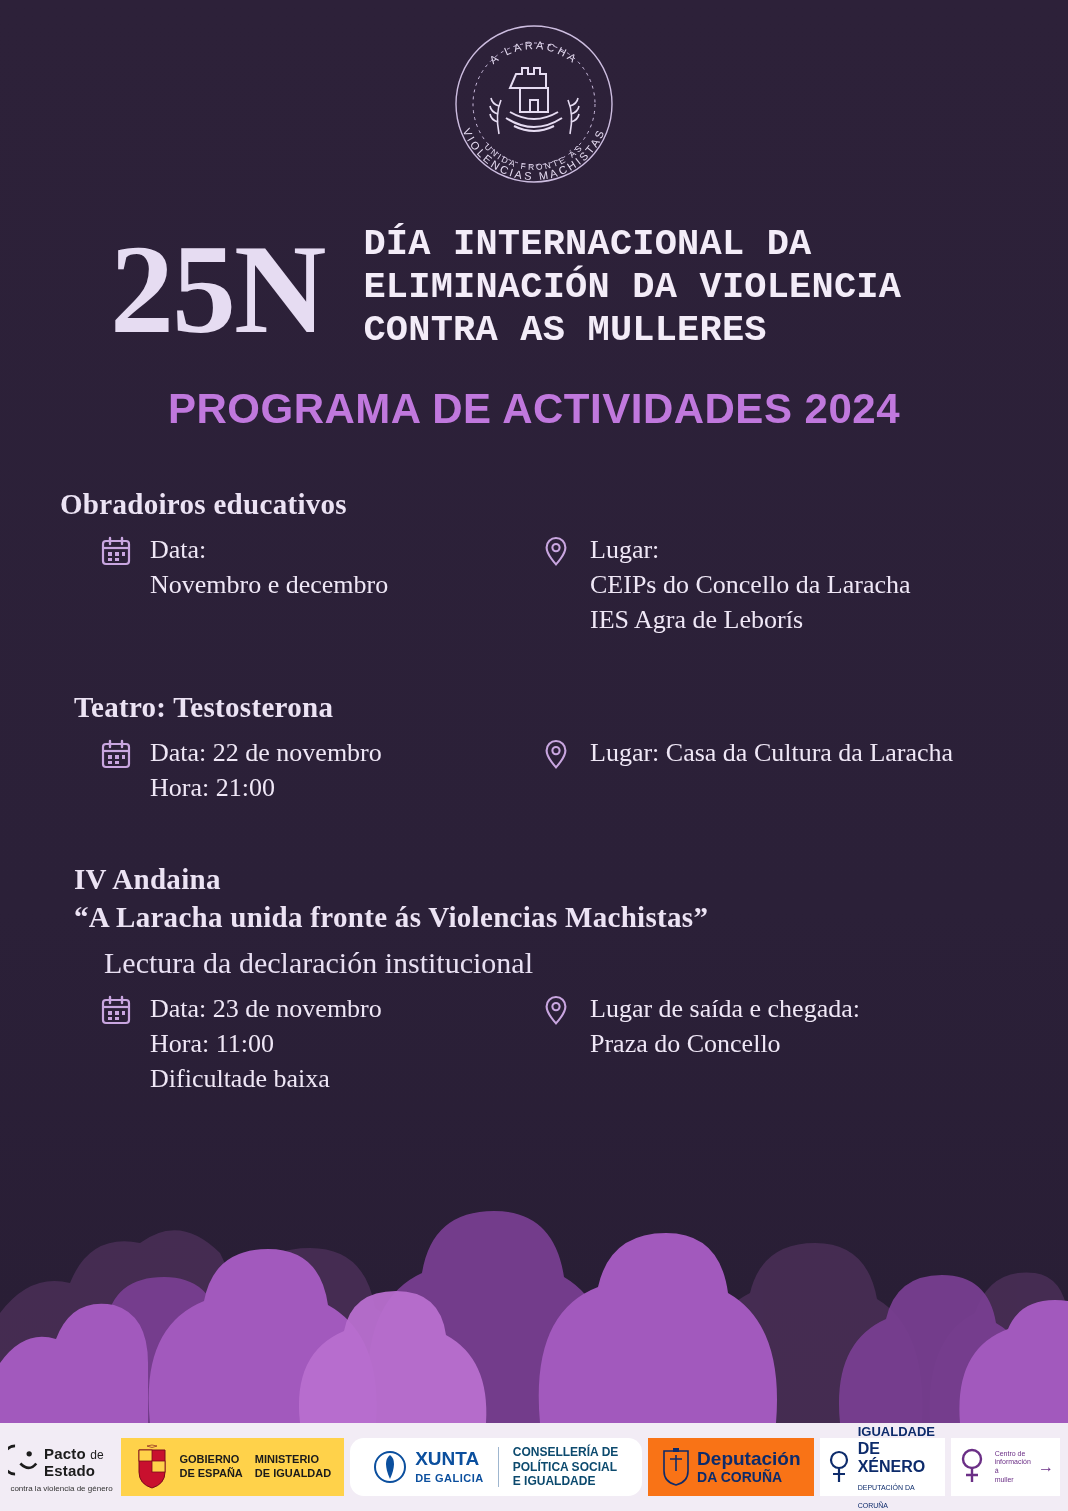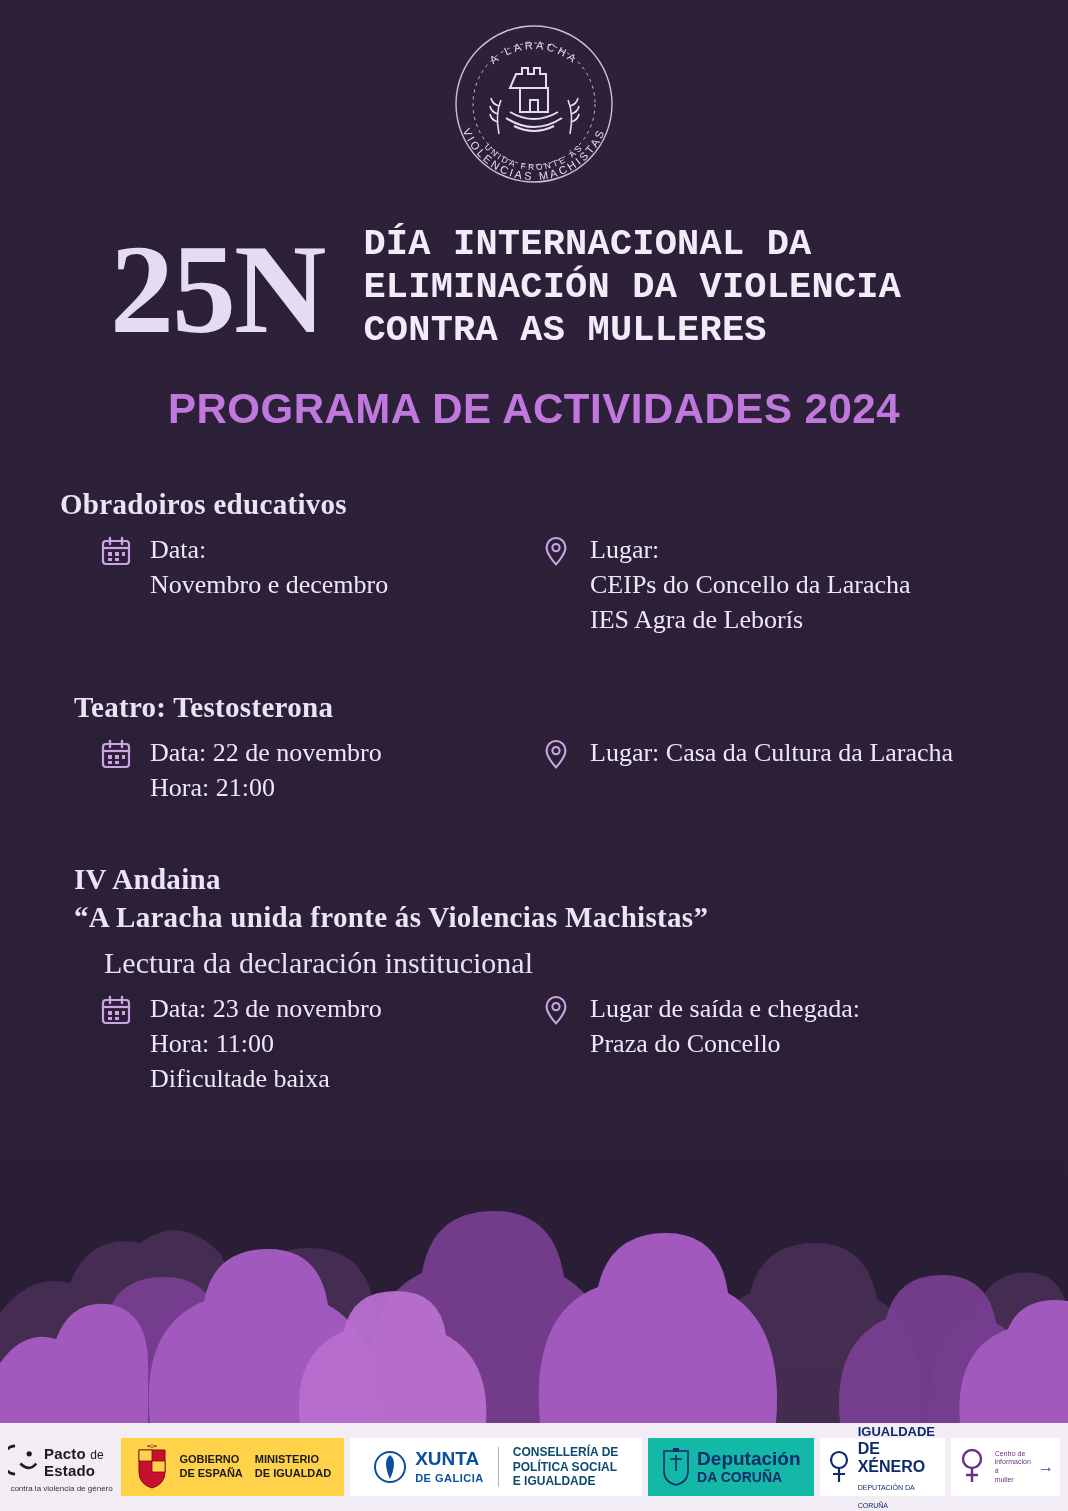--- a/index.html
+++ b/index.html
@@ -193,20 +193,21 @@
   .gob-txt span { display: block; }
 
   .logo-xunta {
     width: 300px;
     height: 58px;
     background: #ffffff;
     display: flex;
     align-items: center;
     padding: 0 6px;
     gap: 8px;
+    border-radius: 14px;
   }
   .xunta-mark { width: 34px; height: 34px; }
   .xunta-name {
     font-family: "Liberation Sans", sans-serif;
     color: #0b4f9e;
     line-height: 1.05;
   }
   .xunta-name .l1 { font-size: 19px; font-weight: bold; }
   .xunta-name .l2 { font-size: 11px; font-weight: bold; letter-spacing: 0.5px; }
   .xunta-div { width: 1px; height: 40px; background: #9fb6cf; margin: 0 6px; }
@@ -214,21 +215,21 @@
     font-family: "Liberation Sans", sans-serif;
     color: #0c4a6e;
     font-size: 12px;
     font-weight: bold;
     line-height: 1.2;
   }
 
   .logo-dep {
     width: 170px;
     height: 58px;
-    background: #14b8a6;
+    background: #f97316;
     display: flex;
     align-items: center;
     gap: 6px;
     padding: 0 4px;
   }
   .dep-shield { width: 30px; height: 40px; }
   .dep-txt {
     font-family: "Liberation Sans", sans-serif;
     color: #0d2b6b;
     line-height: 1.05;

